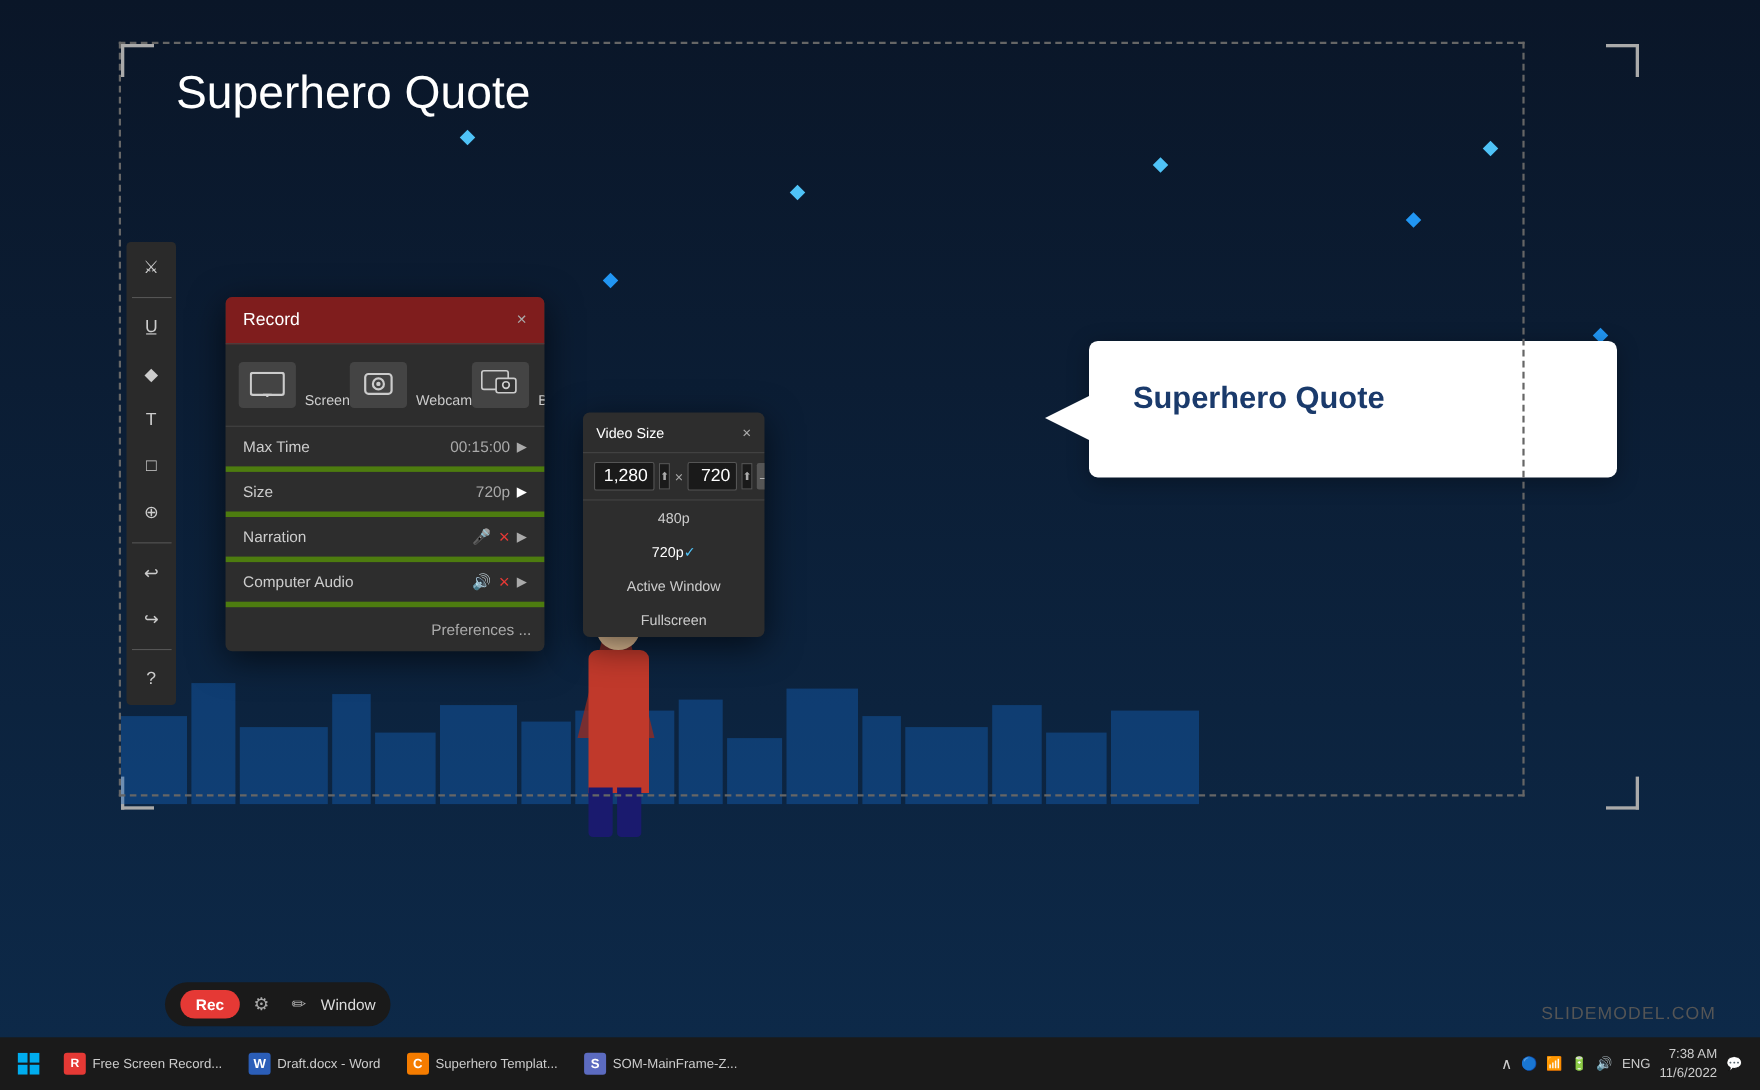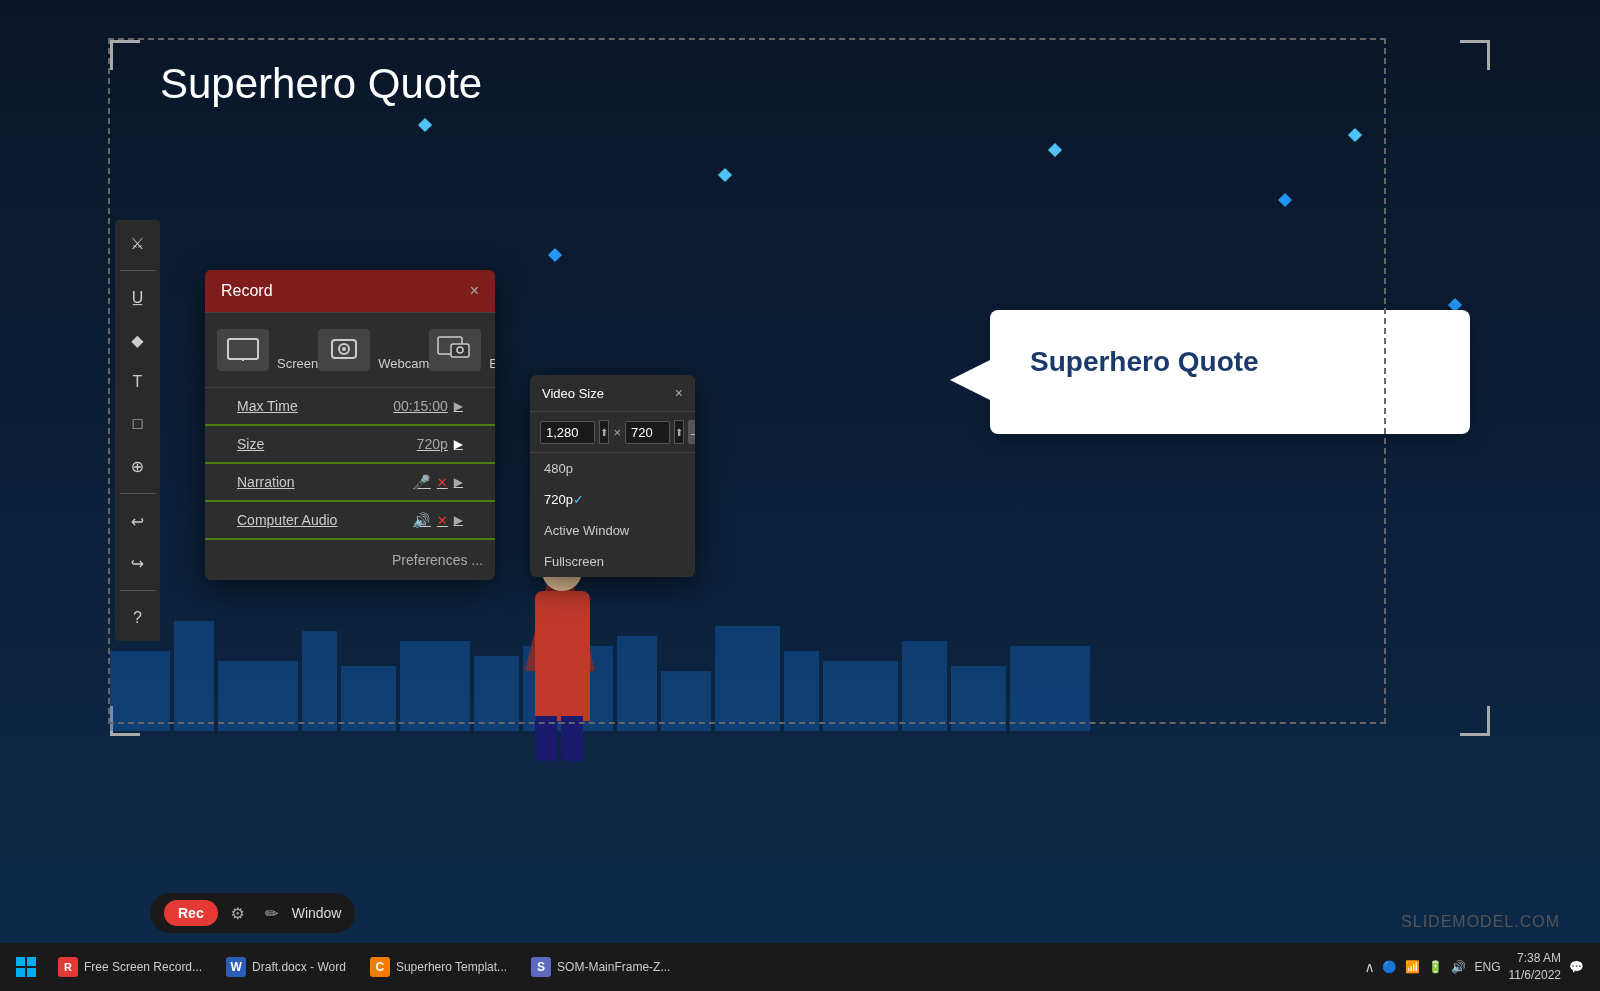--- a/index.html
+++ b/index.html
@@ -114,25 +114,24 @@
       display: flex; align-items: center; justify-content: center;
       font-size: 22px;
       color: #ddd;
     }
 
     
     .settings-row {
       display: flex;
       justify-content: space-between;
       align-items: center;
-      padding: 10px 32px;
-      border-bottom: 2px solid #4d7c0f;
+      padding: 10px 16px;
+      border-bottom: 5px solid #4d7c0f;
       color: #ccc;
       font-size: 14px;
-      text-decoration: underline;
     }
     .settings-row-right {
       display: flex;
       align-items: center;
       gap: 6px;
       color: #aaa;
     }
     .arrow-btn {
       color: #aaa;
       font-size: 12px;
@@ -189,22 +188,23 @@
       padding: 8px 10px;
       gap: 4px;
       border-bottom: 1px solid #444;
     }
     .vs-input {
       width: 55px;
       background: #1a1a1a;
       border: 1px solid #555;
       color: #fff;
       padding: 3px 5px;
-      font-size: 13px;
+      font-size: 16px;
       border-radius: 2px;
+      text-align: right;
     }
     .vs-separator { color: #aaa; font-size: 13px; }
     .vs-arrow-btn {
       background: #1a1a1a;
       border: 1px solid #555;
       color: #aaa;
       width: 20px; height: 24px;
       cursor: pointer;
       font-size: 10px;
       display: flex; align-items: center; justify-content: center;
@@ -219,21 +219,21 @@
       border-radius: 2px;
       display: flex; align-items: center; justify-content: center;
     }
 
     .vs-option {
       padding: 8px 14px;
       color: #ccc;
       font-size: 13px;
       cursor: pointer;
       display: flex;
-      justify-content: flex-start;
+      justify-content: center;
       align-items: center;
     }
     .vs-option.selected { color: #fff; }
     .check-mark { color: #4fc3f7; font-size: 13px; }
 
     
     .quote-card {
       position: absolute;
       top: 310px; right: 130px;
       width: 480px;

